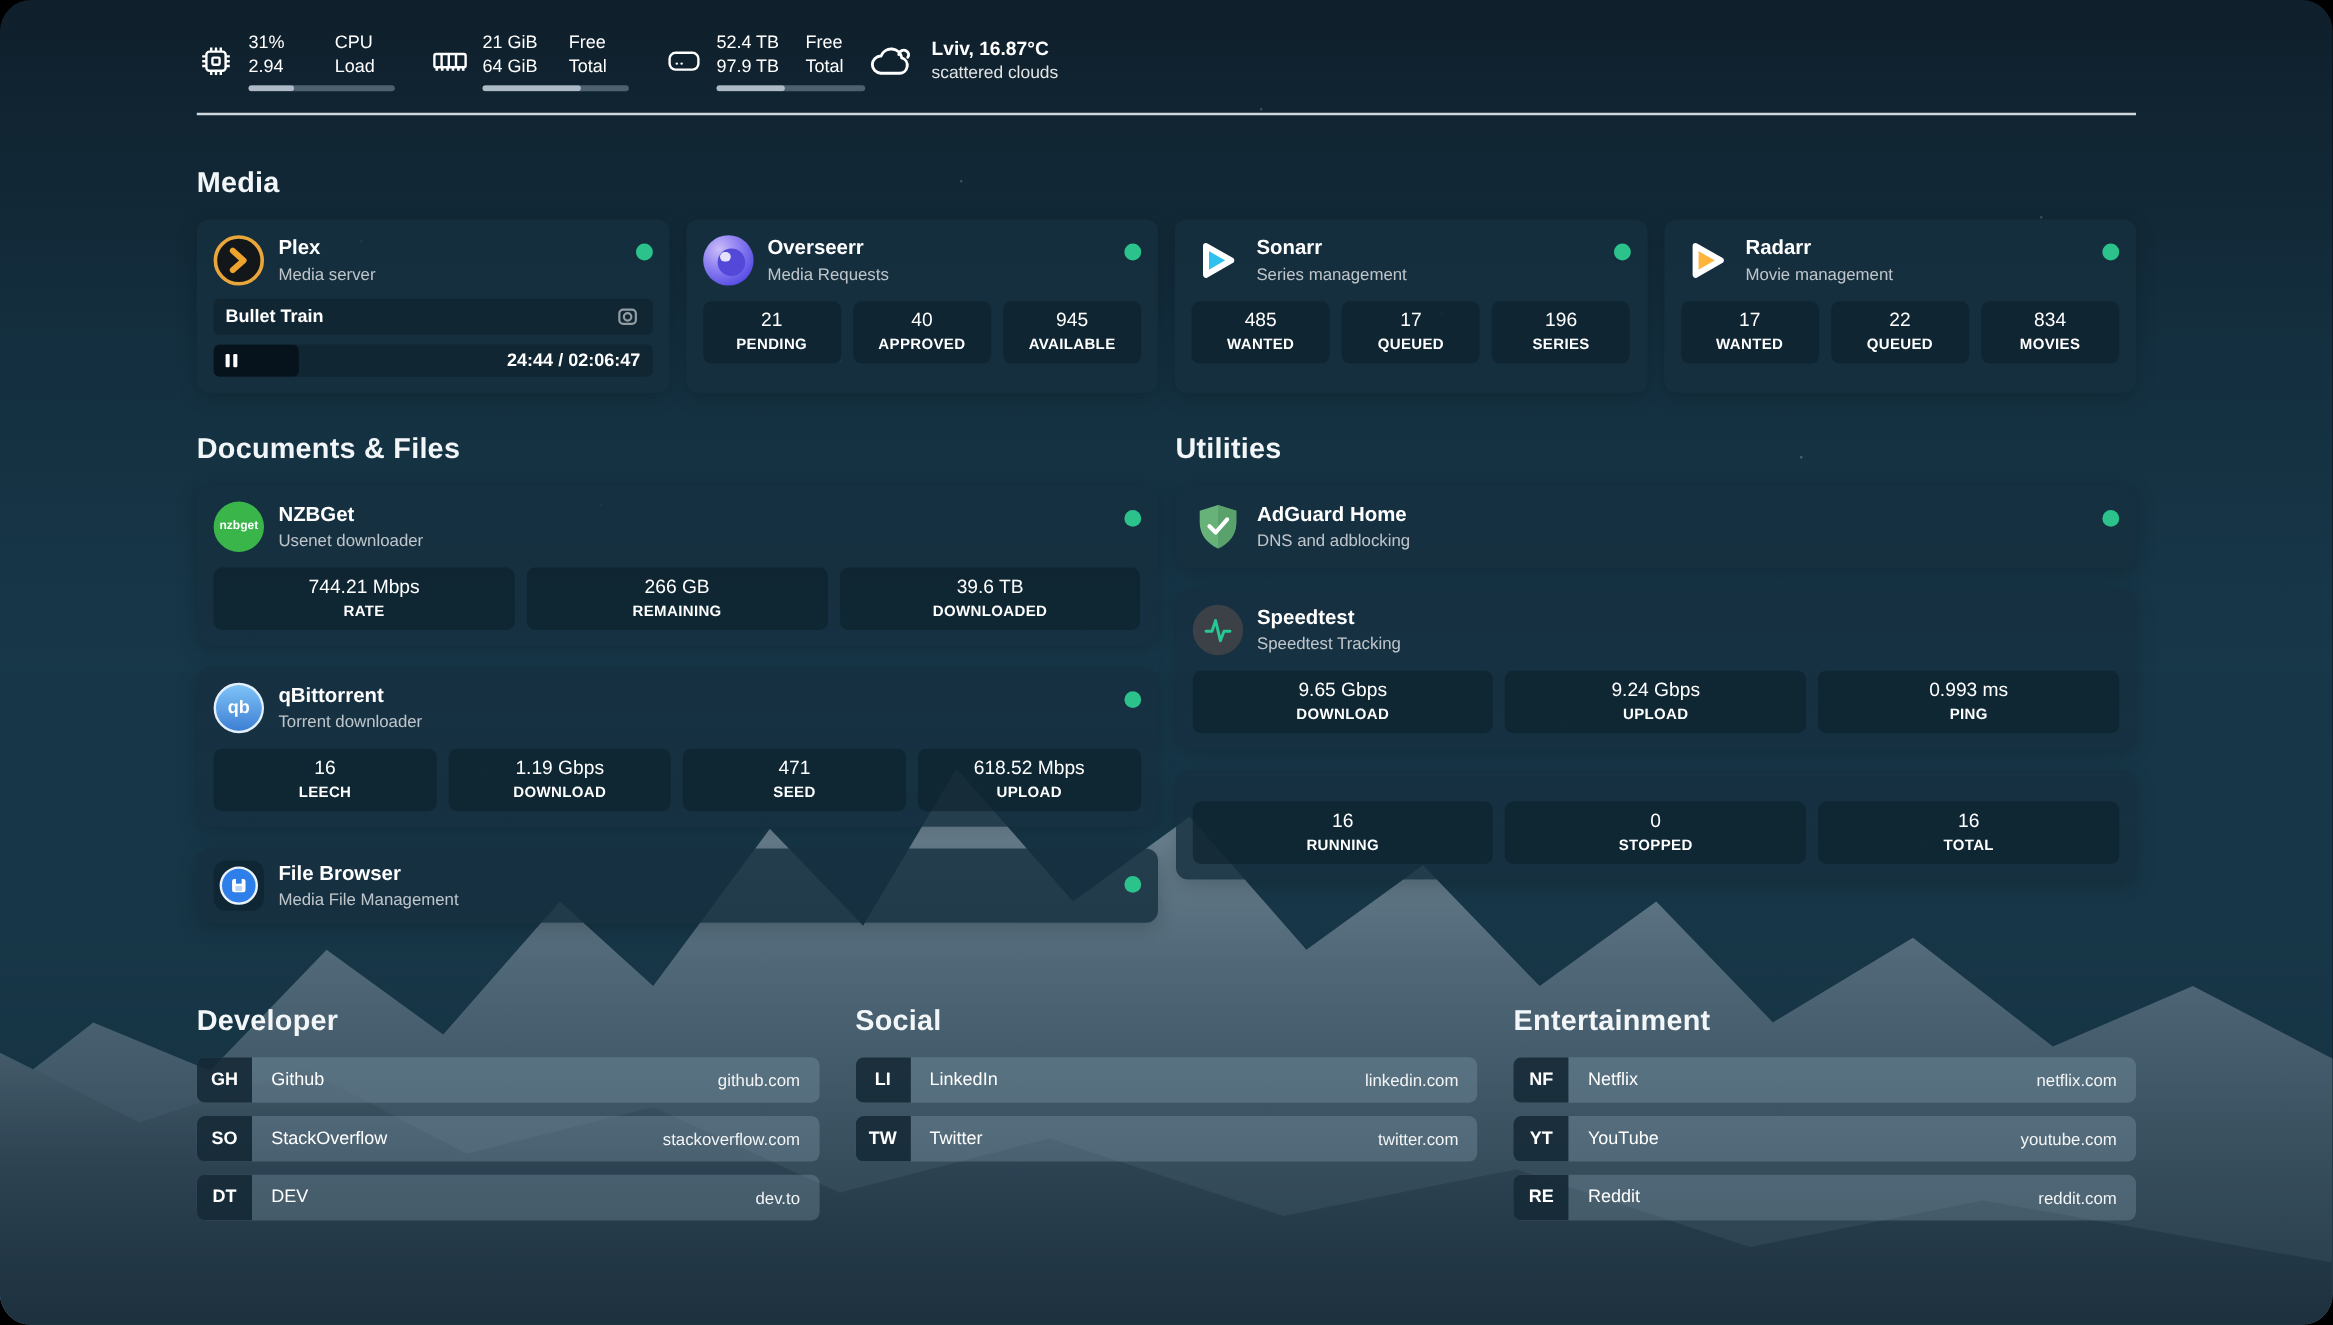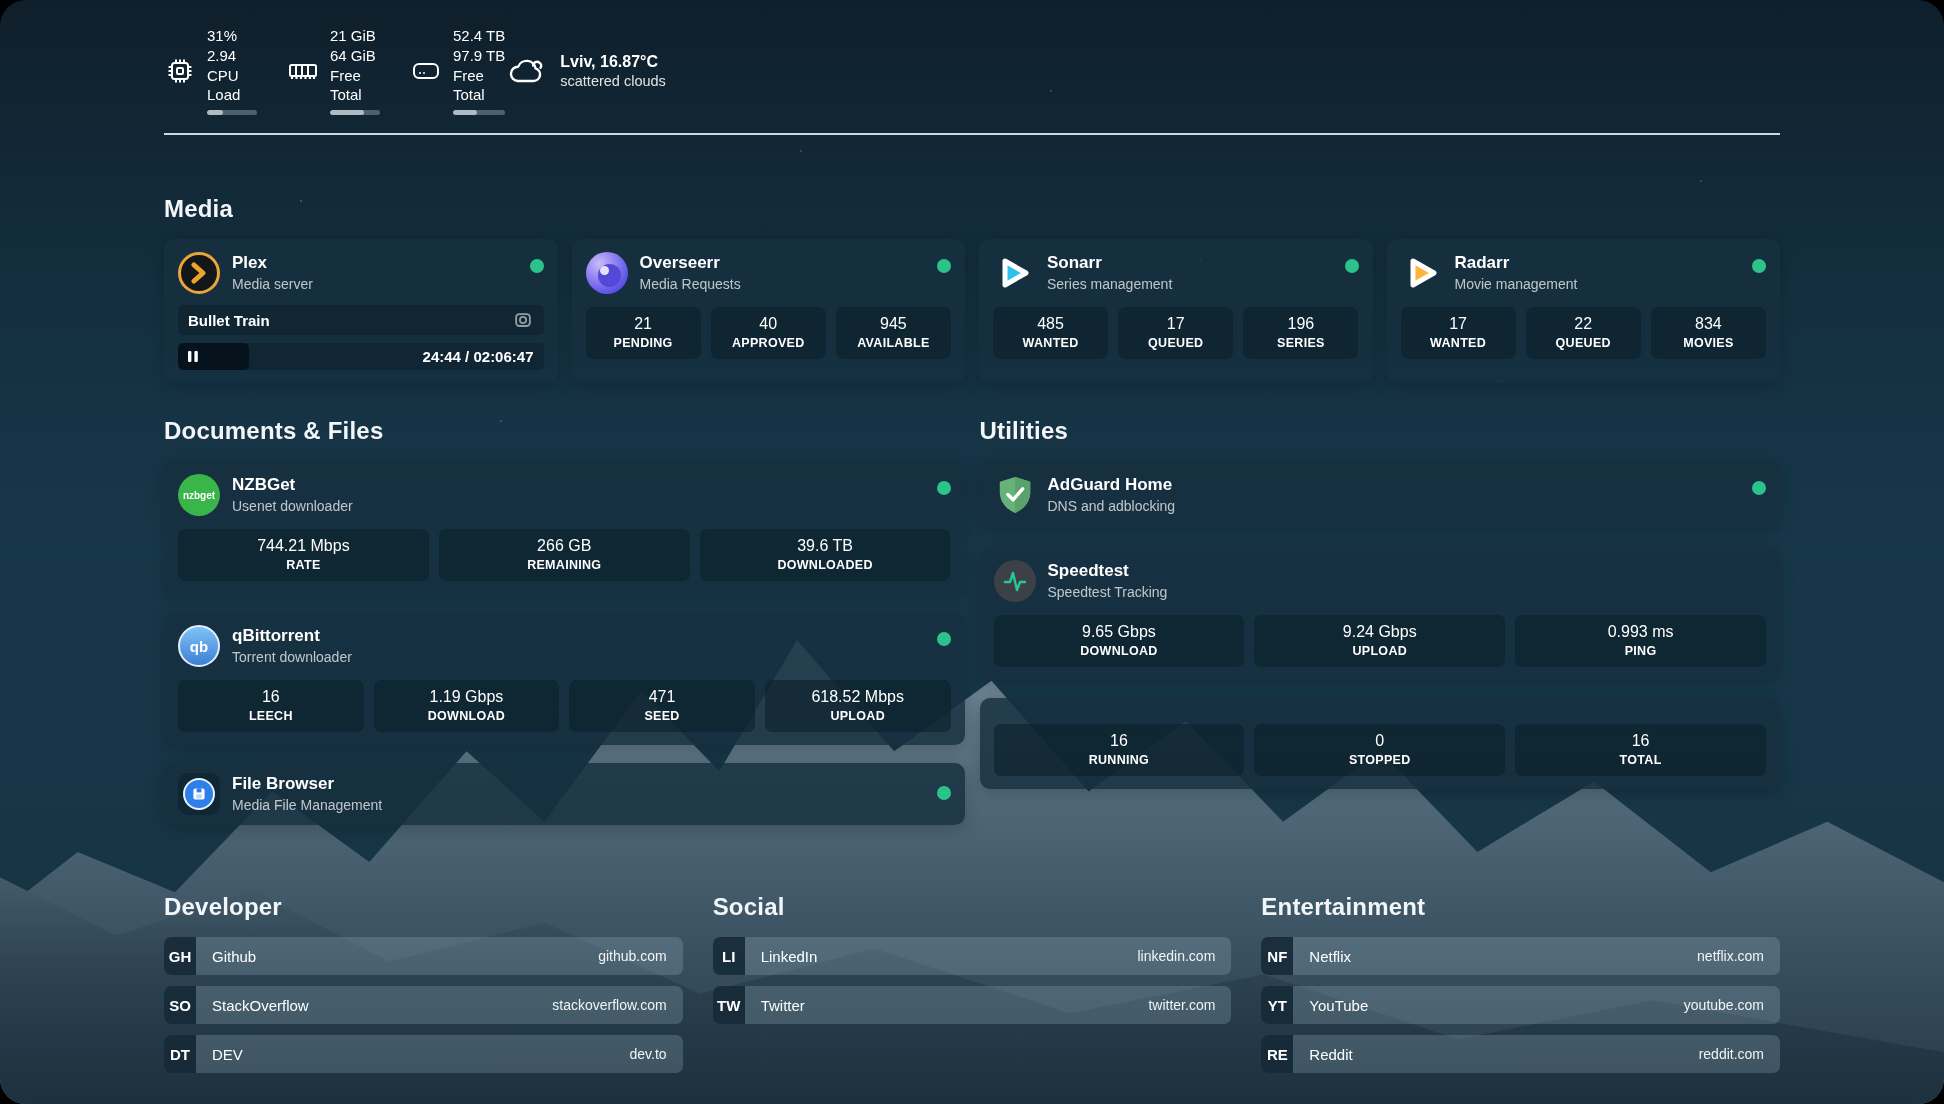--- a/index.html
+++ b/index.html
@@ -24,21 +24,21 @@
     1600px 700px 0 rgba(255,255,255,.18),700px 300px 0 rgba(255,255,255,.16),1050px 90px 0 rgba(255,255,255,.2);}
 
   .content{position:relative;z-index:2;padding:0 164px;}
 
   
   .topbar{display:flex;align-items:center;padding-top:26px;}
   .sys-group{display:flex;align-items:center;gap:30px;}
   .sys{display:flex;align-items:center;gap:11px;color:#fff;}
   .sys-icon{width:32px;height:32px;display:flex;align-items:center;justify-content:center;}
   .sys-body{display:flex;flex-direction:column;}
-  .sys-text{display:flex;flex-direction:column;}
+  .sys-text{display:flex;gap:22px;}
   .sys-col{display:flex;flex-direction:column;font-size:15px;line-height:1.32;min-width:50px;}
   .sys-bar{height:5px;border-radius:3px;background:rgba(126,148,162,.55);margin-top:5px;overflow:hidden;}
   .sys-bar-fill{height:100%;background:#aebbc4;border-radius:3px;}
 
   .search{flex:1;margin:0 30px;height:38px;border:1px solid #66757f;border-radius:7px;
           background:rgba(24,40,51,.6);display:flex;align-items:stretch;overflow:hidden;}
   .search input{flex:1;background:transparent;border:none;outline:none;color:#fff;padding:0 15px;font-size:15px;
           font-family:"Liberation Sans", sans-serif;}
   .search input::placeholder{color:rgba(255,255,255,.9);}
   .search-btn{width:46px;background:rgba(128,148,160,.28);border:none;border-left:1px solid #66757f;color:#eef2f4;
@@ -46,21 +46,21 @@
           font-family:"Liberation Sans", sans-serif;}
 
   .weather{display:flex;align-items:center;gap:13px;color:#fff;}
   .weather-loc{font-size:16px;font-weight:600;}
   .weather-cond{font-size:14.5px;color:rgba(255,255,255,.88);margin-top:2px;}
 
   .divider{margin-top:18px;border:none;border-top:2px solid rgba(234,240,243,.88);}
 
   
   .section-title{color:#f2f6f8;font-size:24px;font-weight:600;letter-spacing:.2px;}
-  .t-media{margin-top:60px;}
+  .t-media{margin-top:43px;}
   .media-grid{display:grid;grid-template-columns:repeat(4,1fr);gap:14px;margin-top:16px;}
   .mid-grid{display:grid;grid-template-columns:1fr 1fr;gap:15px;margin-top:34px;}
   .mid-col .section-title{margin-bottom:16px;}
   .mid-col .card{margin-bottom:18px;}
 
   .card{background:rgba(22,48,63,.82);border-radius:10px;padding:13px 14px;box-shadow:0 4px 16px rgba(0,0,0,.18);cursor:pointer;}
   .app-head{display:flex;align-items:flex-start;gap:12px;}
   .app-titles{padding-top:1px;}
   .app-name{color:#fff;font-size:17px;font-weight:700;}
   .app-desc{color:rgba(255,255,255,.72);font-size:14px;margin-top:3px;}
@@ -93,21 +93,21 @@
              display:flex;align-items:center;overflow:hidden;}
   .progress-fill{position:absolute;left:0;top:0;bottom:0;background:rgba(7,18,26,.9);border-radius:5px;
              display:flex;align-items:center;padding-left:9px;}
   .progress-time{margin-left:auto;color:#fff;font-size:15px;font-weight:600;padding-right:10px;position:relative;z-index:1;}
 
   
   .bottom-grid{display:grid;grid-template-columns:1fr 1fr 1fr;gap:30px;margin-top:50px;}
   .bm-col .section-title{margin-bottom:16px;}
   .bm-row{display:flex;align-items:stretch;height:38px;border-radius:7px;overflow:hidden;margin-bottom:11px;
           background:rgba(156,181,196,.26);cursor:pointer;}
-  .bm-abbr{width:32px;flex:none;background:rgba(13,33,46,.82);color:#fff;font-weight:700;font-size:15px;
+  .bm-abbr{width:46px;flex:none;background:rgba(13,33,46,.82);color:#fff;font-weight:700;font-size:15px;
           display:flex;align-items:center;justify-content:center;text-align:center;}
   .bm-name{padding-left:16px;color:#fff;font-size:15px;align-self:center;}
   .bm-url{margin-left:auto;padding-right:16px;color:rgba(255,255,255,.93);font-size:14px;align-self:center;}
 
   svg{display:block;}
 </style>
 </head>
 <body>
 
 <div class="screen">

